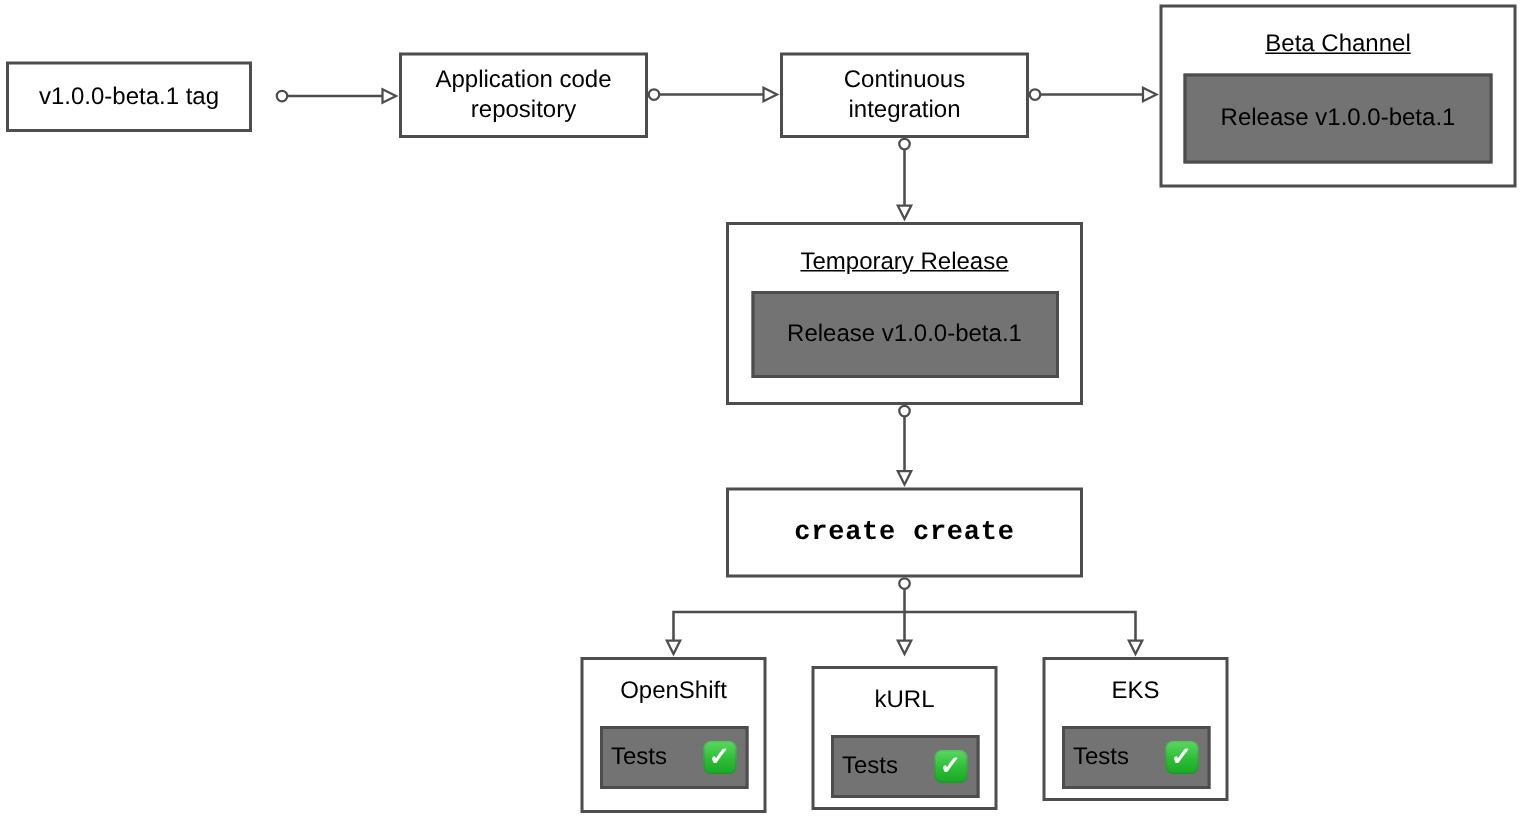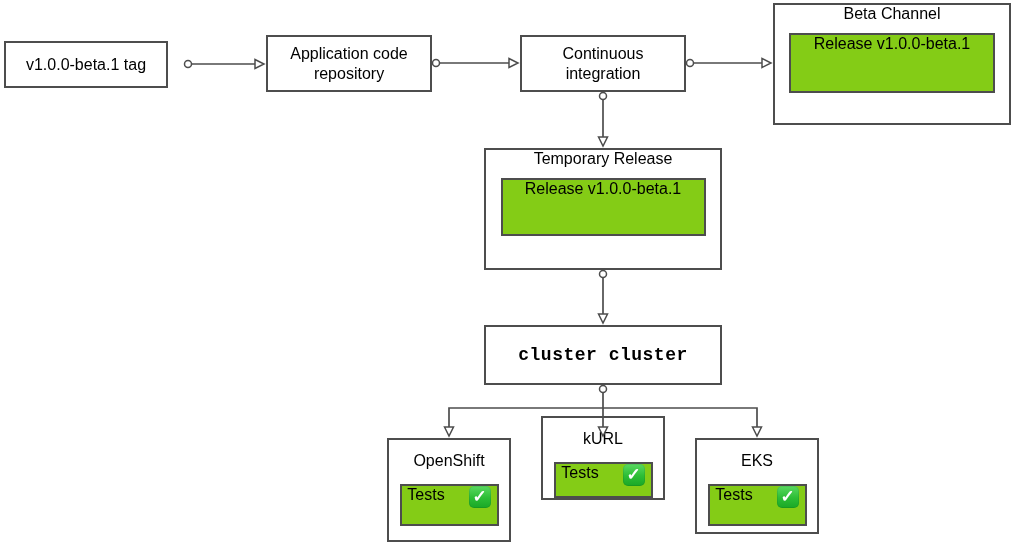--- a/index.html
+++ b/index.html
@@ -31,29 +31,31 @@
     font-weight: bold;
     font-size: 18px;
     letter-spacing: 0.5px;
   }
   .container-box {
     display: flex;
     flex-direction: column;
     align-items: center;
   }
   .container-title {
-    margin-top: 0;
+    margin-top: 16px;
     font-size: 16px;
     white-space: nowrap;
+    text-decoration: underline;
   }
   .inner-box {
     border: 2px solid #4d4d4d;
-    background: #84cc16;
+    background: #737373;
     box-sizing: border-box;
     display: flex;
+    align-items: center;
     justify-content: center;
     font-size: 16px;
     margin-top: 10px;
     white-space: nowrap;
   }
   .platform-title {
     margin-top: 12px;
     font-size: 16px;
   }
   .tests-box {
@@ -126,34 +128,34 @@
   </div>
 
   <div class="node container-box" style="left:484px; top:148px; width:238px; height:122px;">
     <div class="container-title">Temporary Release</div>
     <div class="inner-box" style="width:205px; height:58px;">
       <span>Release v1.0.0-beta.1</span>
     </div>
   </div>
 
   <div class="node leaf" style="left:484px; top:325px; width:238px; height:60px;">
-    <span class="mono-label">cluster cluster</span>
+    <span class="mono-label">create create</span>
   </div>
 
   <div class="node container-box" style="left:387px; top:438px; width:124px; height:104px;">
     <div class="platform-title">OpenShift</div>
     <div class="inner-box tests-box">
       <span>Tests</span>
       <span class="check-badge">
         <span class="check-glyph">✓</span>
       </span>
     </div>
   </div>
 
-  <div class="node container-box" style="left:541px; top:416px; width:124px; height:84px;">
+  <div class="node container-box" style="left:541px; top:444px; width:124px; height:96px;">
     <div class="platform-title">kURL</div>
     <div class="inner-box tests-box">
       <span>Tests</span>
       <span class="check-badge">
         <span class="check-glyph">✓</span>
       </span>
     </div>
   </div>
 
   <div class="node container-box" style="left:695px; top:438px; width:124px; height:96px;">

